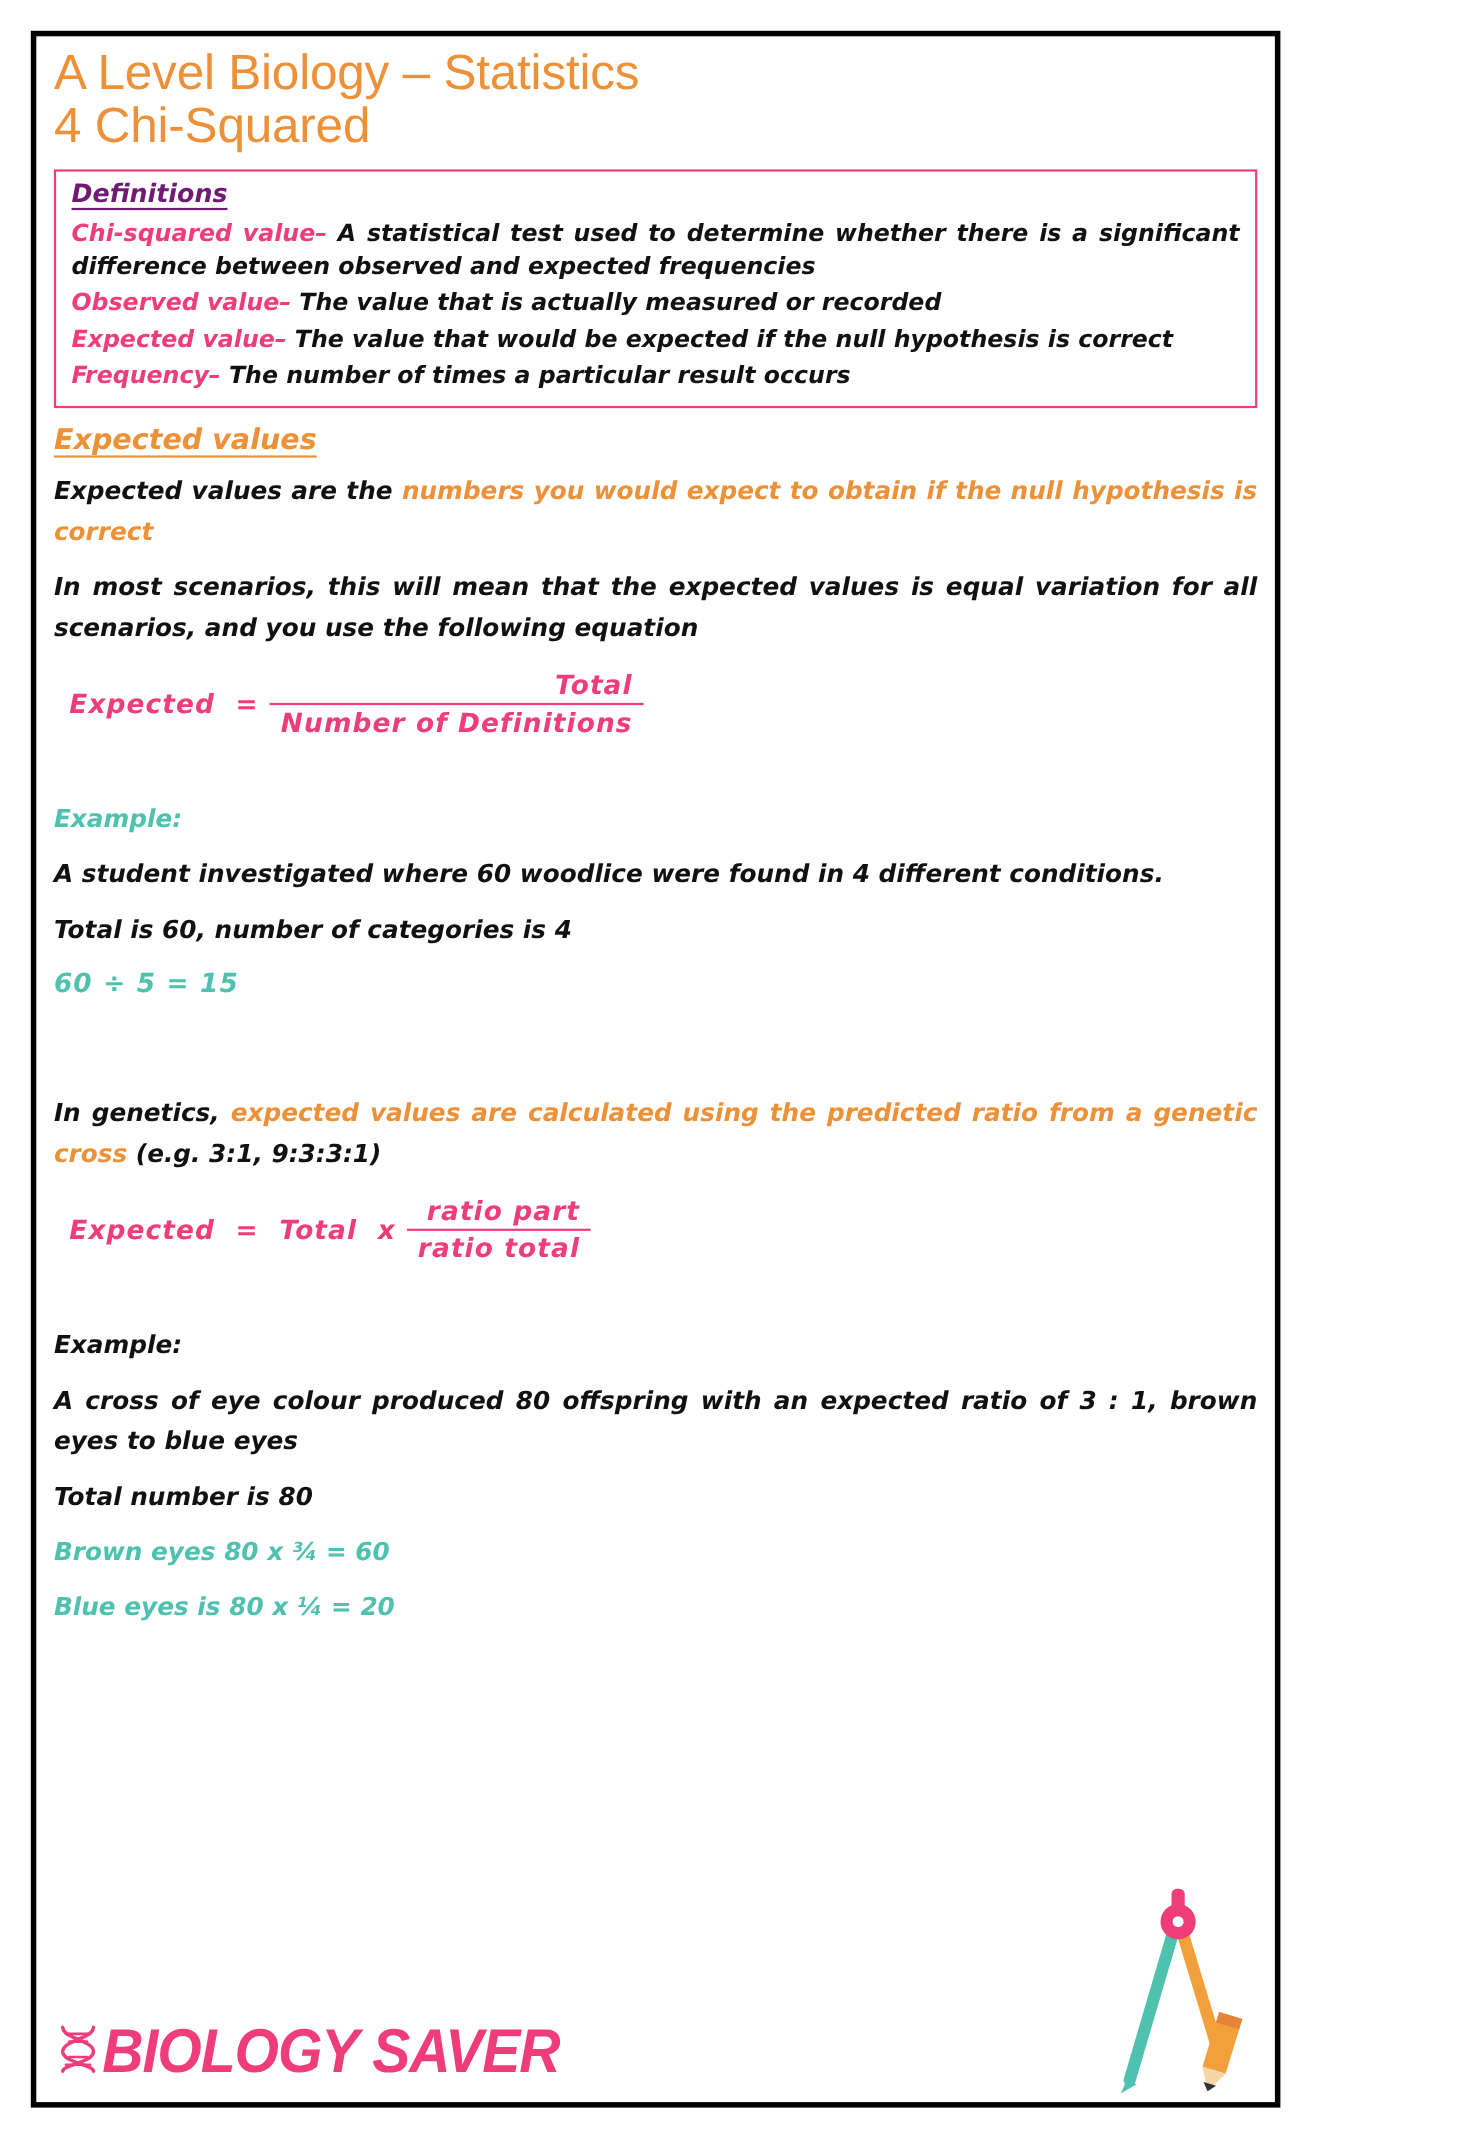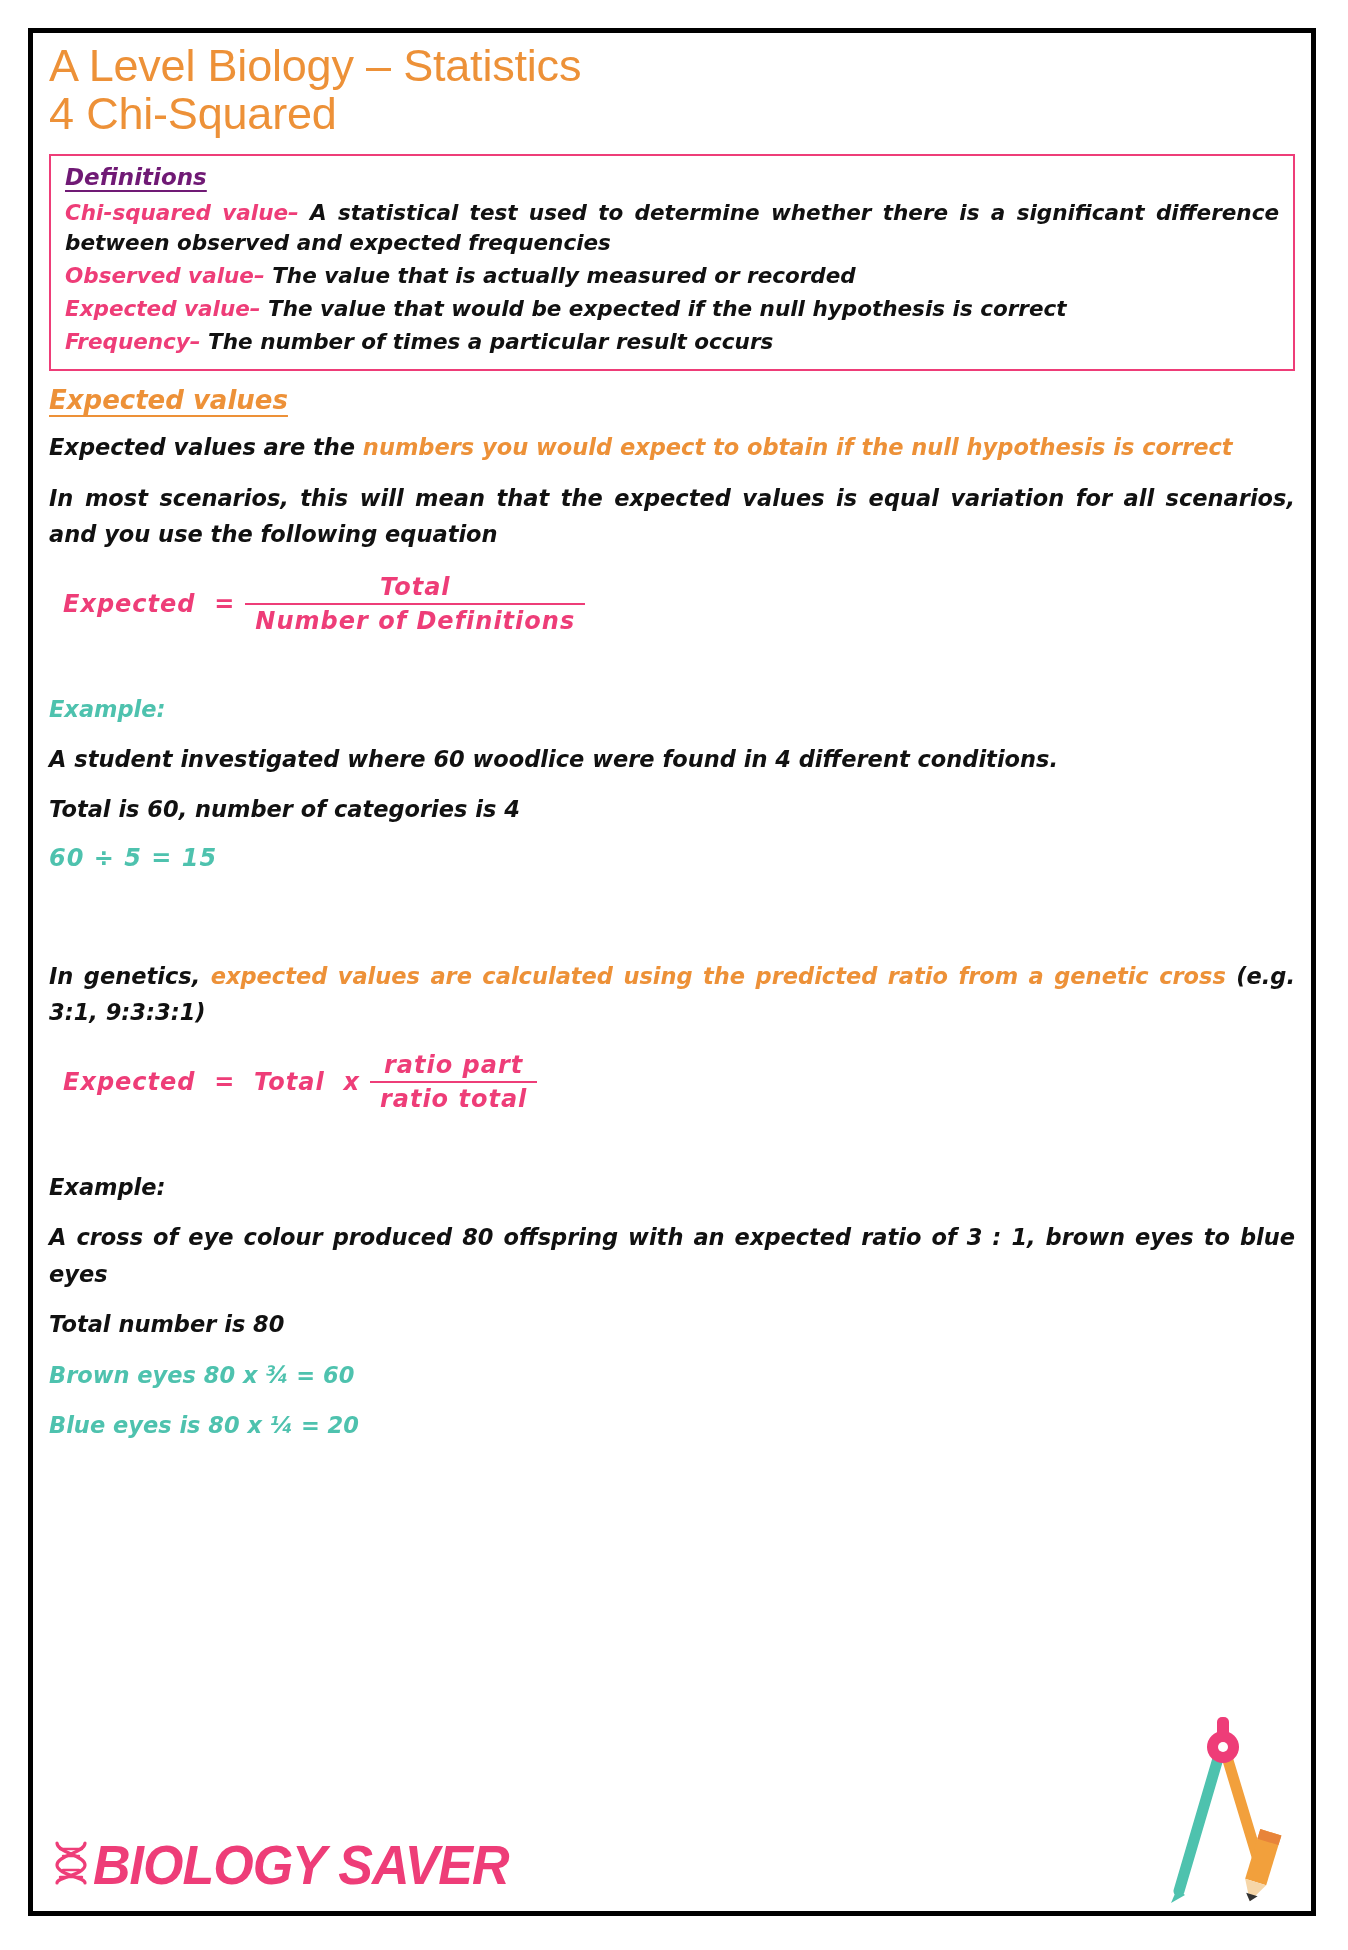--- a/index.html
+++ b/index.html
@@ -13,21 +13,21 @@
     font-family: "DejaVu Sans", sans-serif;
     position: relative;
     overflow: hidden;
   }
 
   
   #page {
     position: absolute;
     left: 28px;
     top: 28px;
-    width: 1288px;
+    width: 1136px;
     height: 1888px;
     border: 5px solid #000000;
     box-sizing: border-box;
     background: #ffffff;
     overflow: hidden;
     padding-left: 28px;
   }
 
   .inner {
     position: absolute;
@@ -139,21 +139,21 @@
     font-weight: bold;
   }
   .formula .lhs {
     font-size: 24px;
     letter-spacing: 1px;
     white-space: pre;
   }
   .frac {
     display: inline-flex;
     flex-direction: column;
-    align-items: center;
+    align-items: flex-end;
     margin-left: 10px;
   }
   .frac .num {
     font-size: 24px;
     letter-spacing: 1px;
     padding: 0 10px 2px 10px;
   }
   .frac .den {
     font-size: 24px;
     letter-spacing: 1px;

